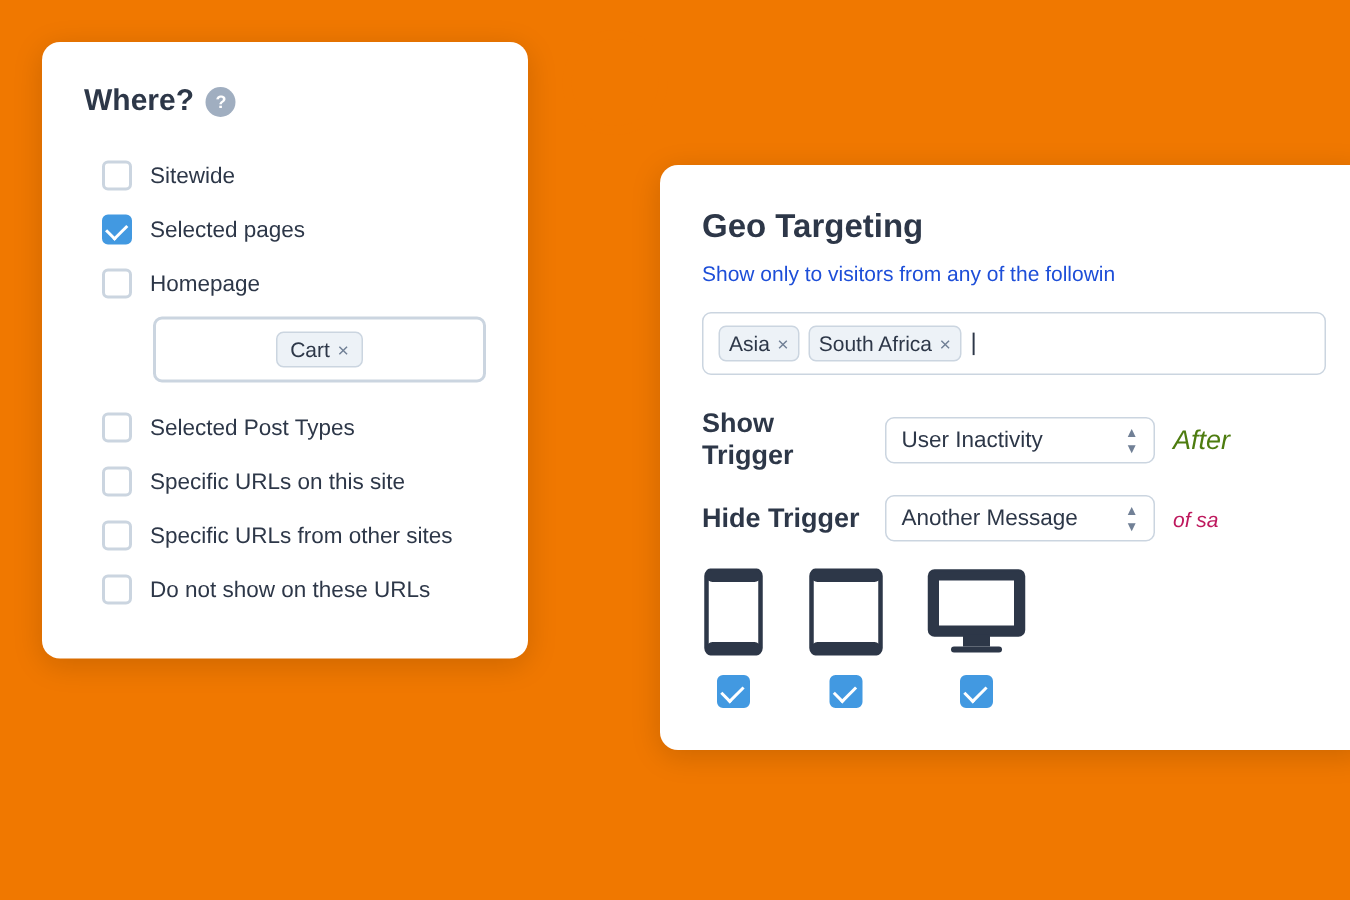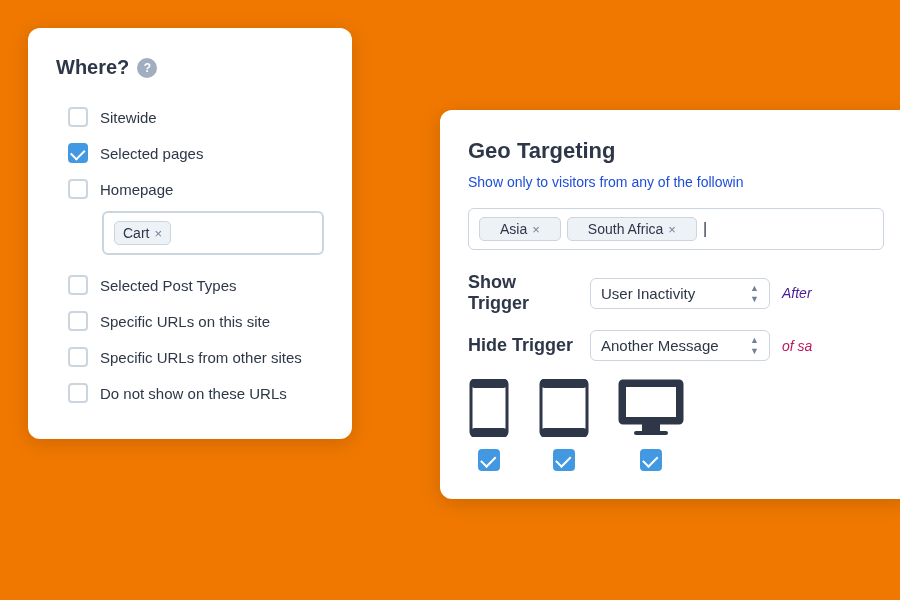--- a/index.html
+++ b/index.html
@@ -92,20 +92,21 @@
 
     .pages-input-box {
       border: 2px solid #cbd5e0;
       border-radius: 6px;
       padding: 8px 10px;
       margin: 4px 0 12px 46px;
       display: flex;
       flex-wrap: wrap;
       gap: 6px;
       min-height: 42px;
+      justify-content: center;
     }
 
     .tag {
       display: flex;
       align-items: center;
       gap: 5px;
       background: #edf2f7;
       border: 1px solid #cbd5e0;
       border-radius: 5px;
       padding: 3px 8px;
@@ -167,21 +168,21 @@
       flex-wrap: wrap;
     }
 
     .geo-tag {
       display: flex;
       align-items: center;
       gap: 5px;
       background: #edf2f7;
       border: 1px solid #cbd5e0;
       border-radius: 5px;
-      padding: 3px 20px;
+      padding: 3px 6px;
       font-size: 14px;
       color: #2d3748;
     }
 
     .trigger-row {
       display: flex;
       align-items: center;
       gap: 12px;
       margin-bottom: 16px;
     }
@@ -215,23 +216,23 @@
 
     .stepper-arrows {
       display: flex;
       flex-direction: column;
       gap: 1px;
       color: #718096;
       font-size: 9px;
     }
 
     .after-label {
-      font-size: 14px;
+      font-size: 18px;
       font-style: italic;
-      color: #4c1d95;
+      color: #4d7c0f;
     }
 
     .of-label {
       font-size: 14px;
       font-style: italic;
       color: #be185d;
     }
 
     
     .device-row {

